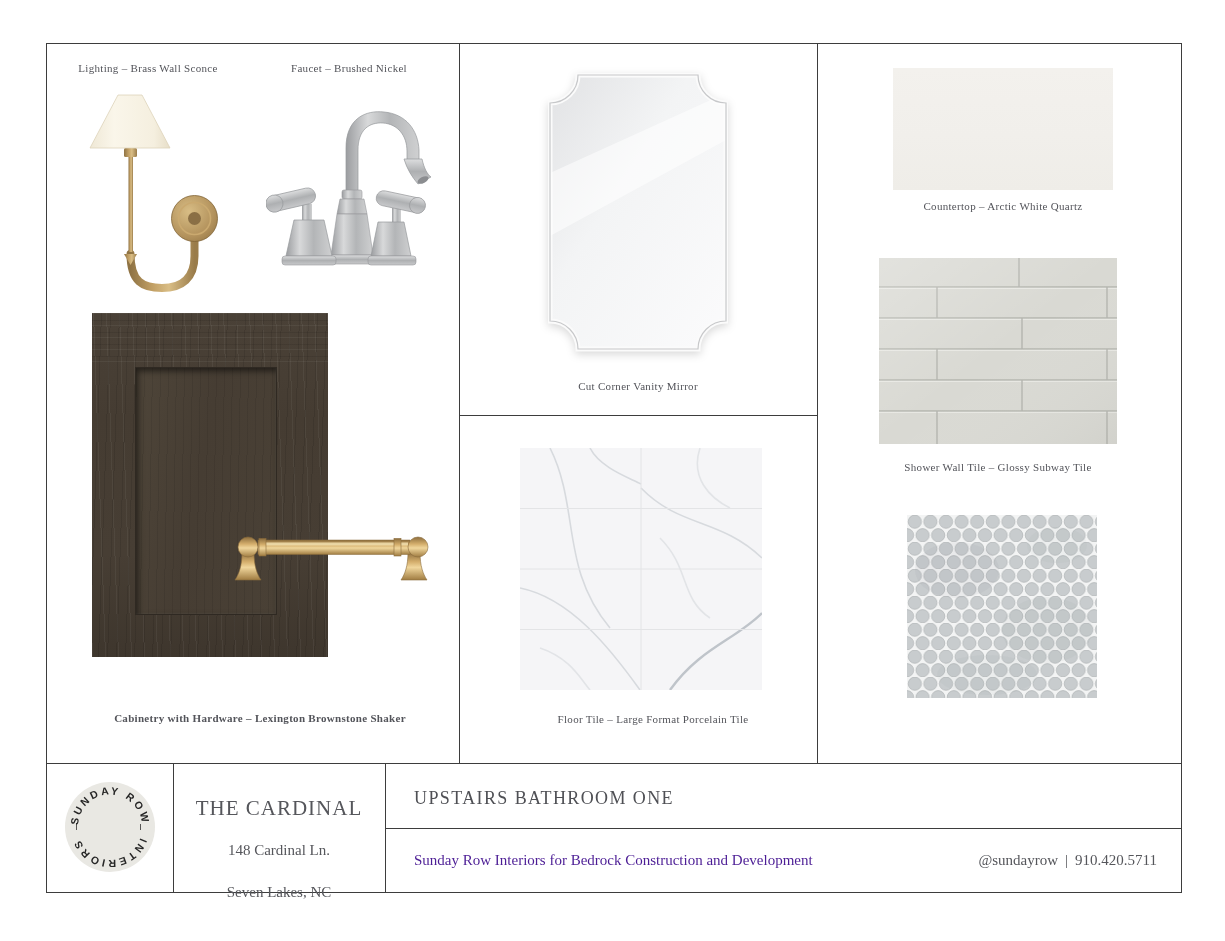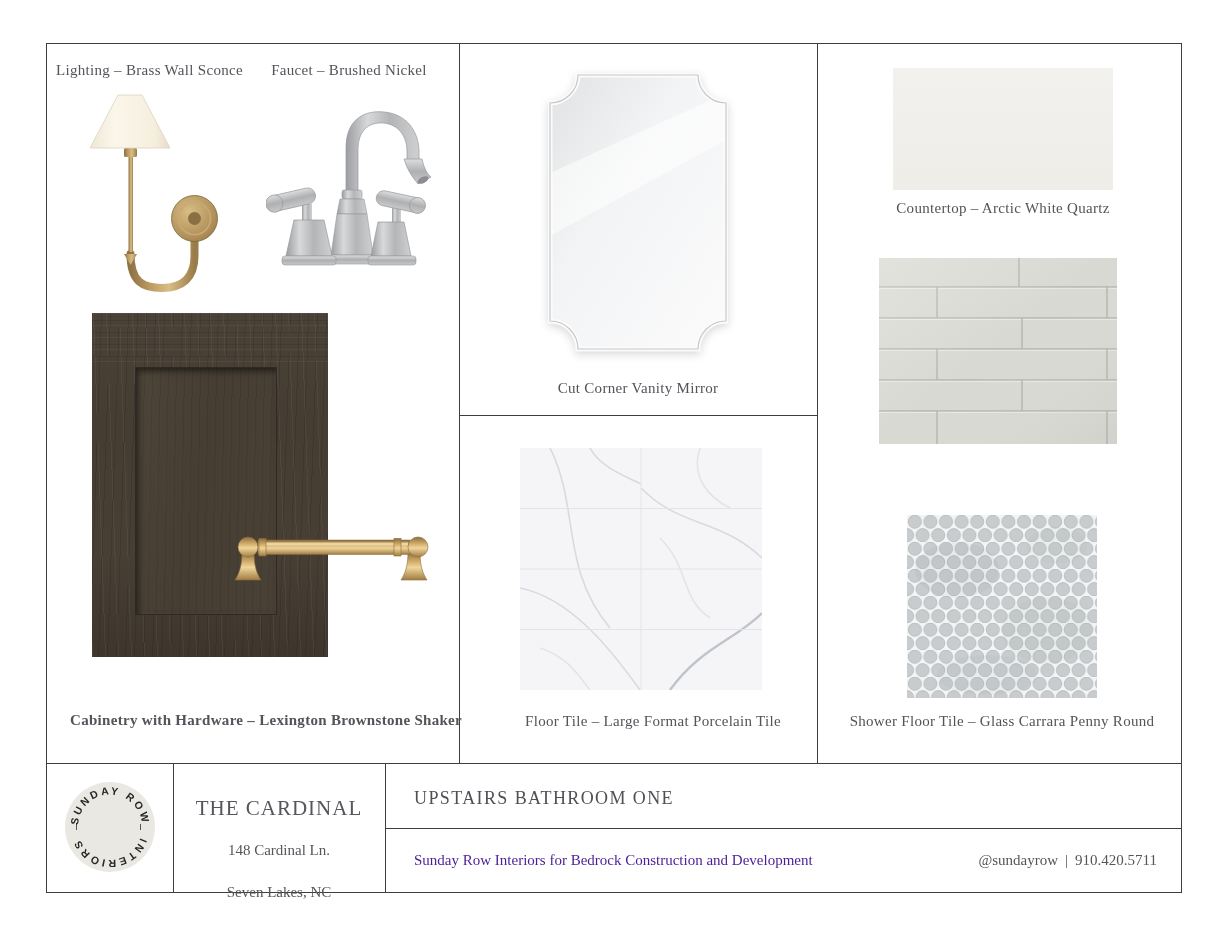--- a/index.html
+++ b/index.html
@@ -3,21 +3,21 @@
 <meta charset="utf-8">
 <style>
   html,body{margin:0;padding:0;background:#ffffff;}
   #page{position:relative;width:1225px;height:941px;background:#ffffff;overflow:hidden;
         font-family:"Liberation Serif",serif;color:#54555a;}
   .line{position:absolute;background:#3d3d3d;}
   #board{position:absolute;left:46px;top:43px;width:1136px;height:721px;
          border:1px solid #3d3d3d;box-sizing:border-box;background:#ffffff;}
   #footer{position:absolute;left:46px;top:764px;width:1136px;height:129px;
           border:1px solid #3d3d3d;border-top:none;box-sizing:border-box;background:#ffffff;}
-  .caption{position:absolute;font-size:15px;letter-spacing:.3px;color:#53545a;
+  .caption{position:absolute;font-size:11px;letter-spacing:.3px;color:#53545a;
            text-align:center;white-space:nowrap;}
   
   .countertop{position:absolute;left:893px;top:68px;width:220px;height:122px;
               background:linear-gradient(180deg,#f3f1ed 0%,#f1efeb 55%,#efede8 100%);}
   .cabinet{position:absolute;left:92px;top:313px;width:236px;height:344px;
            background:linear-gradient(180deg,#4a4137 0%,#453c32 30%,#473e34 70%,#3e362d 100%);}
   .cabinet::before{content:"";position:absolute;inset:0;
      background:repeating-linear-gradient(92deg,rgba(0,0,0,.10) 0 1px,transparent 1px 9px),
                 repeating-linear-gradient(88deg,rgba(255,255,255,.05) 0 1px,transparent 1px 13px);}
   .cabinet-toprail{position:absolute;left:0;top:0;right:0;height:54px;
@@ -54,21 +54,21 @@
   <div class="line" style="left:459px;top:43px;width:1px;height:721px;"></div>
   <div class="line" style="left:817px;top:43px;width:1px;height:721px;"></div>
   <div class="line" style="left:459px;top:415px;width:358px;height:1px;"></div>
 
   <div class="caption" style="left:56px;top:62px;width:184px;">Lighting – Brass Wall Sconce</div>
   <div class="caption" style="left:261px;top:62px;width:176px;">Faucet – Brushed Nickel</div>
   <div class="caption" style="left:70px;top:712px;width:380px;font-weight:bold;">Cabinetry with Hardware – Lexington Brownstone Shaker</div>
   <div class="caption" style="left:518px;top:380px;width:240px;">Cut Corner Vanity Mirror</div>
   <div class="caption" style="left:503px;top:713px;width:300px;">Floor Tile – Large Format Porcelain Tile</div>
   <div class="caption" style="left:860px;top:200px;width:286px;">Countertop – Arctic White Quartz</div>
-  <div class="caption" style="left:835px;top:713px;width:334px;">Shower Floor Tile – Glass Carrara Penny Round</div>
+  <div class="caption" style="left:848px;top:461px;width:300px;">Shower Wall Tile – Glossy Subway Tile</div>
 
   <svg class="svg-abs" style="left:86px;top:86px;" width="176" height="210" viewBox="0 0 176 210">
     <defs>
       <linearGradient id="brassV" x1="0" y1="0" x2="1" y2="0">
         <stop offset="0" stop-color="#8f7344"></stop>
           <stop offset="0.35" stop-color="#c2a065"></stop>
         <stop offset="0.6" stop-color="#d9bd85"></stop>
           <stop offset="1" stop-color="#9a7c4a"></stop>
       </linearGradient>
       <radialGradient id="plateG" cx="0.38" cy="0.35" r="0.9">

